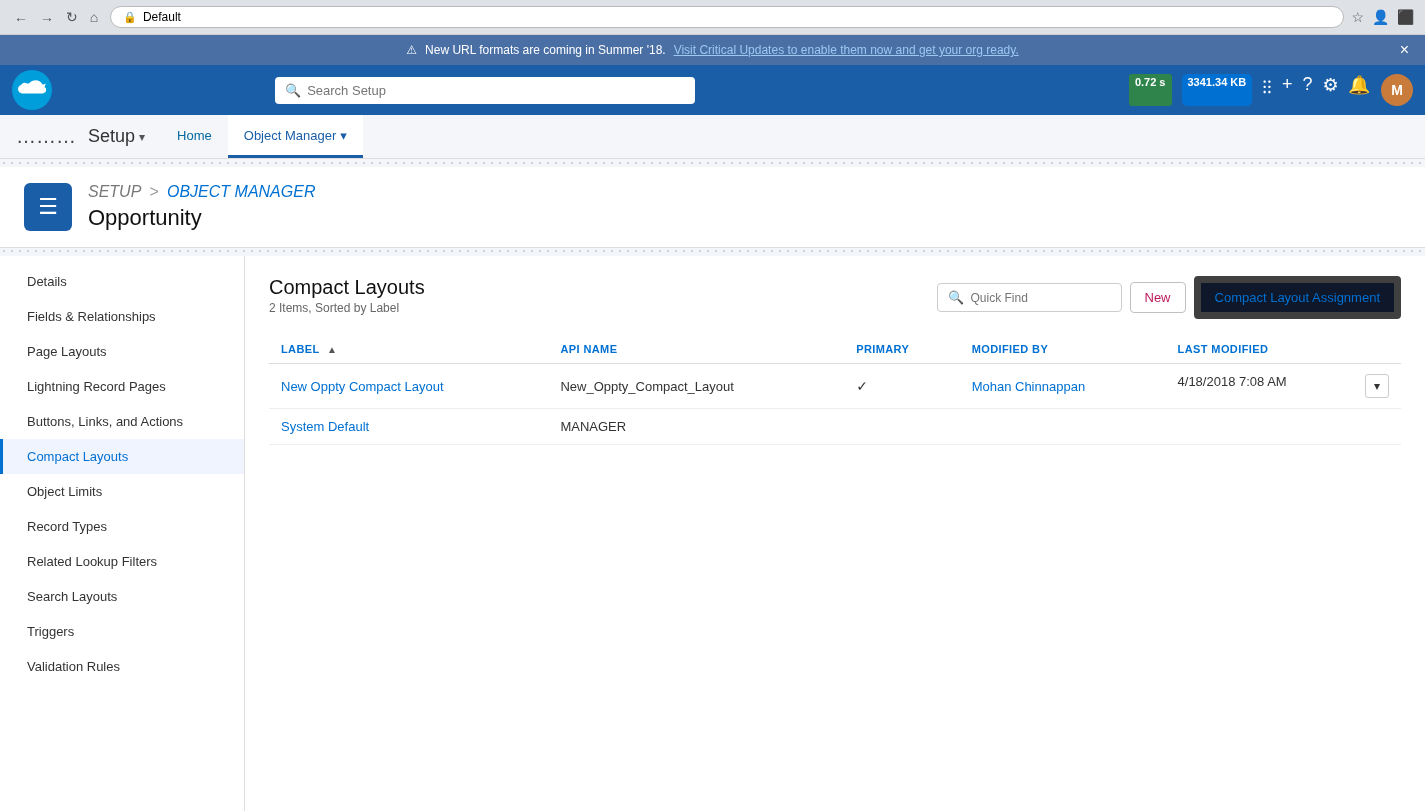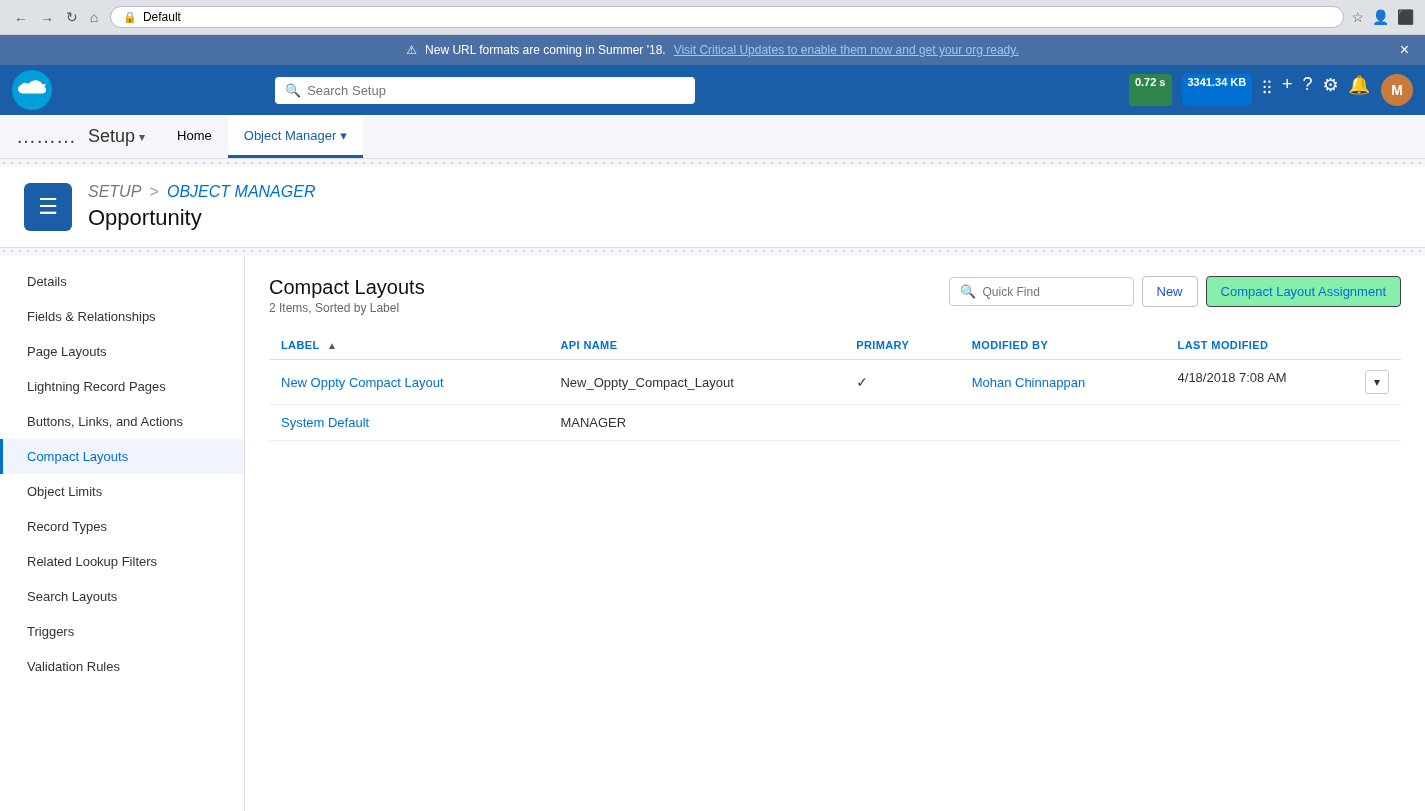--- a/index.html
+++ b/index.html
@@ -159,21 +159,21 @@
       cursor: pointer;
     }
     .setup-dropdown { font-size: 12px; color: #555; cursor: pointer; margin-left: 4px; }
     .nav-tabs { display: flex; margin-left: 16px; height: 100%; }
     .nav-tab {
       display: flex;
       align-items: center;
       padding: 0 16px;
       height: 100%;
       font-size: 13px;
-      color: #000000;
+      color: #0369a1;
       cursor: pointer;
       border-bottom: 2px solid transparent;
       gap: 4px;
     }
     .nav-tab.active {
       border-bottom: 3px solid #1b5ea8;
       font-weight: 500;
       color: #1b5ea8;
       background: white;
     }
@@ -270,25 +270,25 @@
       padding: 7px 14px;
       border-radius: 4px;
       font-size: 13px;
       cursor: pointer;
       border: 1px solid #ddd;
       background: white;
       color: #0070d2;
     }
     .btn-new {
       border: 1px solid #c0c0c0;
-      color: #1d4ed8;
+      color: #be185d;
     }
     .btn-assignment {
-      background: #86efac;
-      border: 1px solid #404040;
+      background: #0f172a;
+      border: 7px solid #404040;
       color: #0070d2;
     }
 
     
     .data-table {
       width: 100%;
       border-collapse: collapse;
       font-size: 13px;
     }
     .data-table thead tr {

